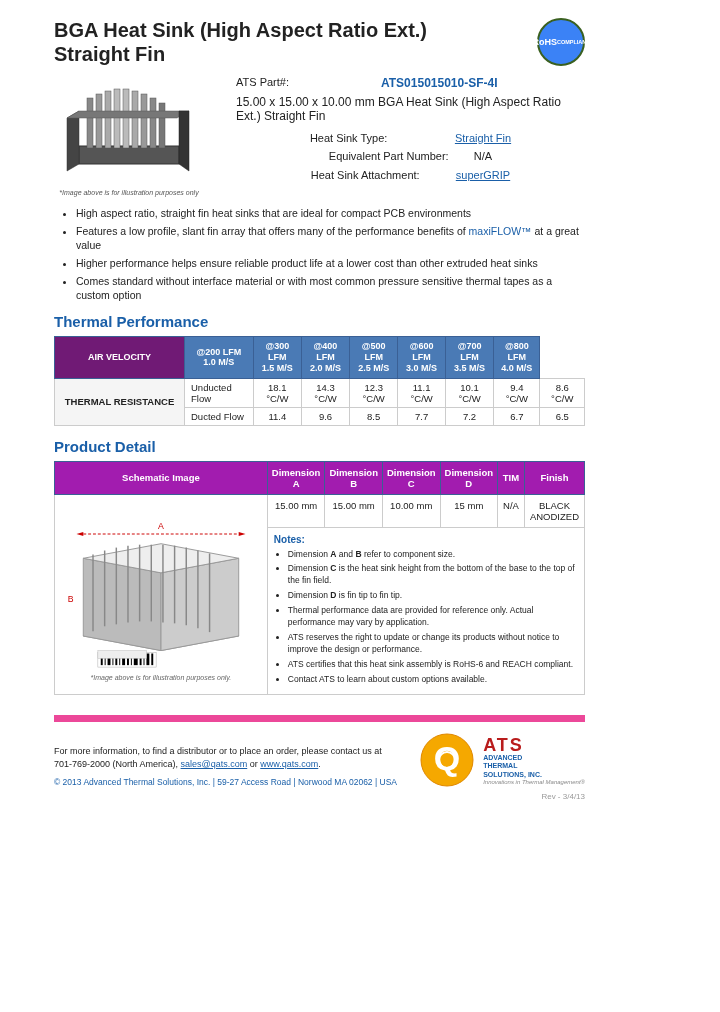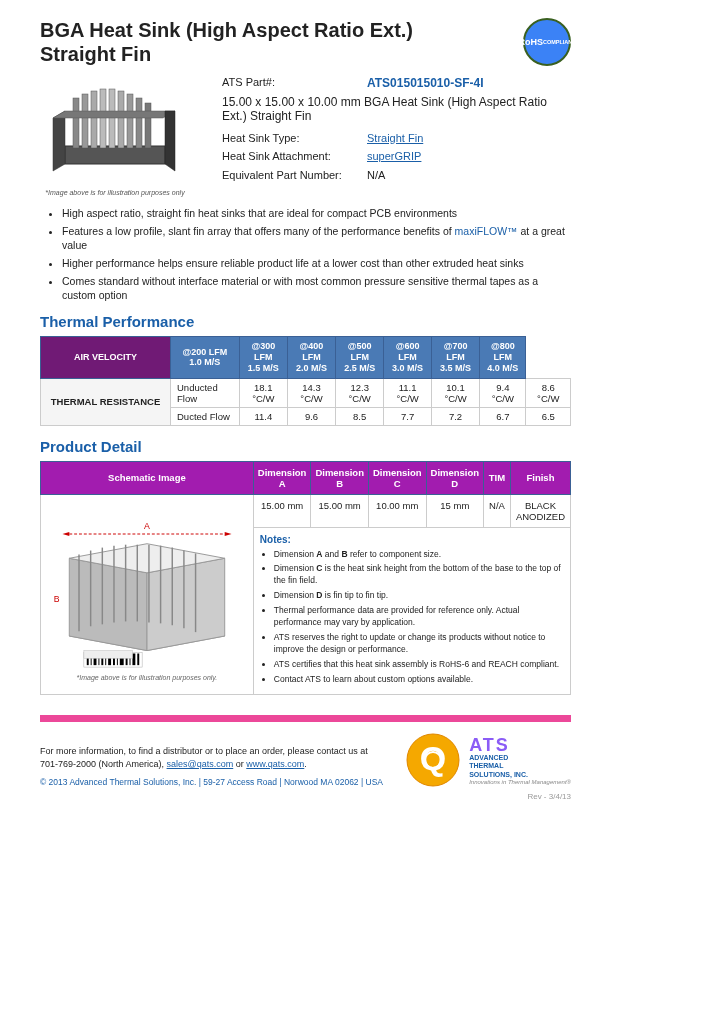--- a/index.html
+++ b/index.html
@@ -10,20 +10,21 @@
       font-family: Arial, Helvetica, sans-serif;
       font-size: 11px;
       color: #222;
       position: relative;
     }
     .page {
       width: 611px;
       min-height: 1012px;
       padding: 18px 40px 10px 40px;
       position: relative;
+      margin-left: 14px;
     }
     
     .header-area {
       display: flex;
       justify-content: space-between;
       align-items: flex-start;
       margin-bottom: 10px;
     }
     .product-title h1 {
       font-size: 20px;
@@ -68,20 +69,21 @@
       font-style: italic;
     }
     .product-details-table {
       flex: 1;
     }
     .detail-row {
       display: flex;
       margin-bottom: 3px;
       font-size: 11px;
       line-height: 1.4;
+      justify-content: center;
     }
     .detail-label {
       width: 145px;
       min-width: 145px;
       color: #222;
       font-weight: normal;
     }
     .detail-value {
       color: #222;
     }
@@ -244,21 +246,21 @@
       align-items: center;
       gap: 8px;
     }
     .ats-text-block {
       display: flex;
       flex-direction: column;
     }
     .ats-name {
       font-size: 18px;
       font-weight: bold;
-      color: #8b5cf6;
+      color: #b91c1c;
       letter-spacing: 2px;
       line-height: 1;
     }
     .ats-full-name {
       font-size: 7px;
       color: #1a5fa8;
       font-weight: bold;
       line-height: 1.2;
     }
     .ats-tagline {
@@ -332,26 +334,26 @@
         <span class="part-value">ATS015015010-SF-4I</span>
       </div>
       <div class="description-row">
         <span class="desc-value">15.00 x 15.00 x 10.00 mm BGA Heat Sink (High Aspect Ratio Ext.) Straight Fin</span>
       </div>
       <div class="detail-row">
         <span class="detail-label">Heat Sink Type:</span>
         <span class="detail-value link">Straight Fin</span>
       </div>
       <div class="detail-row">
+        <span class="detail-label">Equivalent Part Number:</span>
+        <span class="detail-value">N/A</span>
+      </div>
+      <div class="detail-row">
         <span class="detail-label">Heat Sink Attachment:</span>
         <span class="detail-value link">superGRIP</span>
-      </div>
-      <div class="detail-row">
-        <span class="detail-label">Equivalent Part Number:</span>
-        <span class="detail-value">N/A</span>
       </div>
     </div>
   </div>
 
   <div>
     <ul class="features-list">
       <li>
         <span>High aspect ratio, straight fin heat sinks that are ideal for compact PCB environments</span>
       </li>
       <li>

